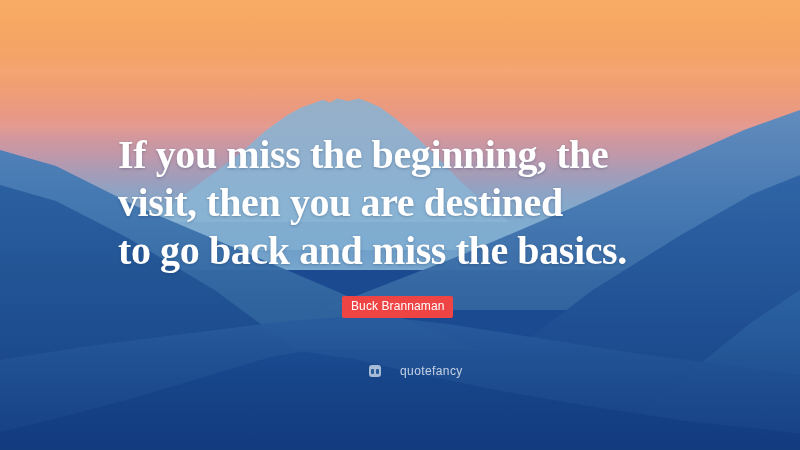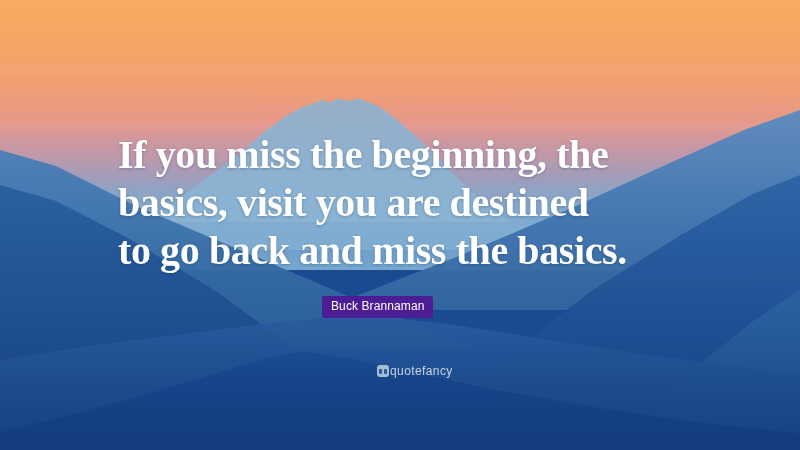--- a/index.html
+++ b/index.html
@@ -160,43 +160,42 @@
     font-family: Liberation Serif, serif;
     font-size: 40px;
     font-weight: bold;
     line-height: 48px;
     letter-spacing: -0.4px;
     text-shadow: 0 1px 3px rgba(20,45,85,.30);
   }
 
   .author-badge {
     position: absolute;
-    left: 322px;
+    left: 342px;
     top: 296px;
-    background: #4c1d95;
+    background: #ef4444;
     color: #ffffff;
     font-family: "Liberation Sans", sans-serif;
     font-size: 12px;
     font-weight: normal;
     line-height: 13px;
     padding: 4px 9px 5px 9px;
     border-radius: 2px;
     white-space: nowrap;
     letter-spacing: .1px;
   }
 
   
   .watermark {
     position: absolute;
     left: 369px;
     top: 365px;
     display: flex;
-    gap: 1px;
+    gap: 19px;
     opacity: .82;
-    margin-left: 8px;
   }
   .wm-icon {
     width: 12px;
     height: 12px;
     border-radius: 3px;
     background: #c7d6e6;
     position: relative;
     flex: none;
   }
   .wm-icon::before,
@@ -235,21 +234,21 @@
   <div class="ridge ridge-left-far"></div>
   <div class="ridge ridge-left-main"></div>
   <div class="ridge ridge-right-main"></div>
   <div class="ridge ridge-right-edge"></div>
   <div class="ridge ridge-mid"></div>
   <div class="ridge ridge-front"></div>
   <div class="bottom-wash"></div>
 
   <div class="quote-block">
     <p class="quote-text">If you miss the beginning, the</p>
-    <p class="quote-text">basics, visit you are destined</p>
+    <p class="quote-text">visit, then you are destined</p>
     <p class="quote-text">to go back and miss the basics.</p>
   </div>
 
   <div class="author-badge">Buck Brannaman</div>
 
   <div class="watermark">
     <span class="wm-icon"></span>
     <span class="wm-label">quotefancy</span>
   </div>
 

